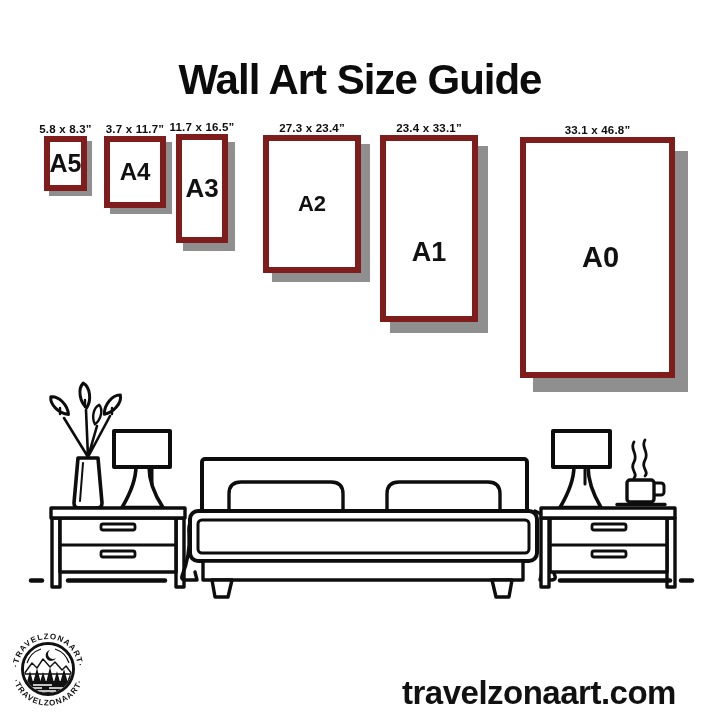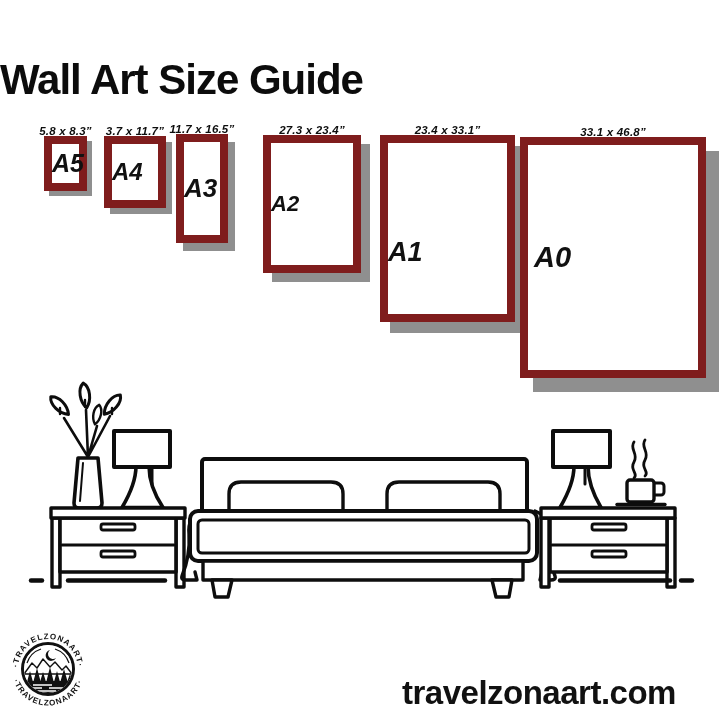--- a/index.html
+++ b/index.html
@@ -4,44 +4,44 @@
 <style>
   html,body{margin:0;padding:0;}
   body{
     width:720px;height:720px;position:relative;overflow:hidden;
     background:#ffffff;
     font-family:"Liberation Sans","DejaVu Sans",sans-serif;
     color:#0d0d0d;
   }
   .page-title{
     position:absolute;top:28px;left:0;width:720px;
-    text-align:left;font-size:42px;font-weight:700;letter-spacing:-1px;
+    text-align:center;font-size:42px;font-weight:700;letter-spacing:-1px;
     color:#0c0c0c;
   }
   
   .paper{
-    position:absolute;background:#fff;border:8px solid #7f1d1d;
-    box-sizing:border-box;display:flex;align-items:center;font-style:italic;
+    position:absolute;background:#fff;border:6px solid #7f1d1d;
+    box-sizing:border-box;display:flex;align-items:center;justify-content:center;
   }
   .paper .code{font-weight:700;color:#111;}
   .dims{
     position:absolute;bottom:calc(100% + 7px);left:50%;transform:translateX(-50%);
     white-space:nowrap;font-size:11.5px;font-weight:700;letter-spacing:.2px;color:#0d0d0d;
   }
   #a5{left:44px;top:136px;width:43px;height:55px;box-shadow:5px 5px 0 #8f8f8f;}
   #a5 .code{font-size:25px;}
   #a4{left:104px;top:136px;width:62px;height:72px;box-shadow:6px 6px 0 #8f8f8f;}
   #a4 .code{font-size:24px;}
   #a3{left:176px;top:134px;width:52px;height:109px;box-shadow:7px 8px 0 #8f8f8f;}
   #a3 .code{font-size:26px;}
   #a2{left:263px;top:135px;width:98px;height:138px;box-shadow:9px 9px 0 #8f8f8f;}
   #a2 .code{font-size:22px;}
-  #a1{left:380px;top:135px;width:135px;height:187px;box-shadow:10px 11px 0 #8f8f8f;}
+  #a1{left:380px;top:135px;width:98px;height:187px;box-shadow:10px 11px 0 #8f8f8f;}
   #a1 .code{font-size:27px;margin-top:47px;}
-  #a0{left:520px;top:137px;width:186px;height:241px;box-shadow:13px 14px 0 #8f8f8f;padding-left:6px;}
+  #a0{left:520px;top:137px;width:155px;height:241px;box-shadow:13px 14px 0 #8f8f8f;padding-left:6px;}
   #a0 .code{font-size:29px;}
   
   #scene{position:absolute;left:0;top:380px;width:720px;height:220px;}
   #scene .ln{stroke:#0d0d0d;fill:none;stroke-linecap:round;stroke-linejoin:round;}
   #scene .fw{stroke:#0d0d0d;fill:#ffffff;stroke-linejoin:round;}
   
   #logo{position:absolute;left:4px;top:625px;width:88px;height:88px;}
   .logo-text{font-family:"Liberation Sans","DejaVu Sans",sans-serif;
     font-size:8px;font-weight:700;letter-spacing:1px;fill:#111;}
   

